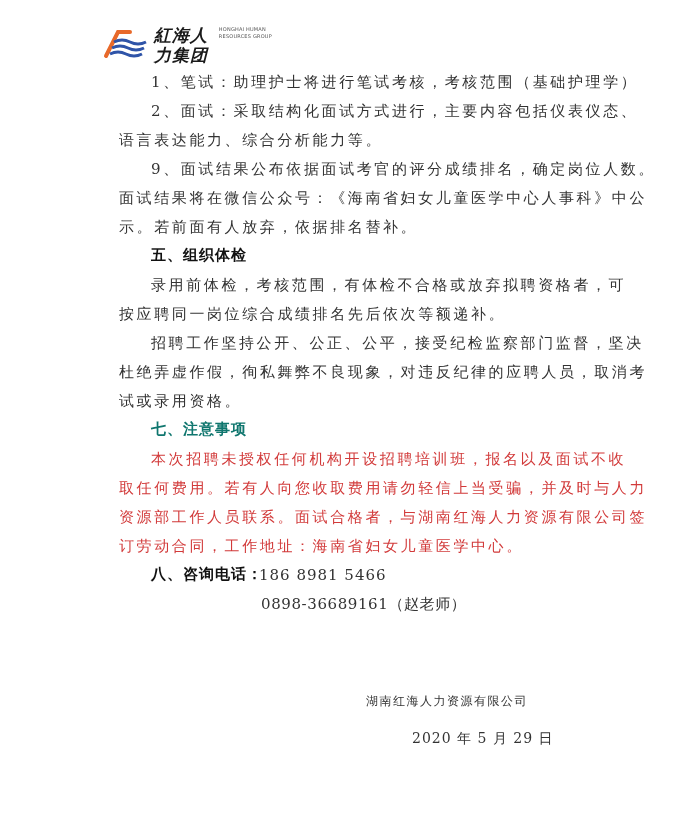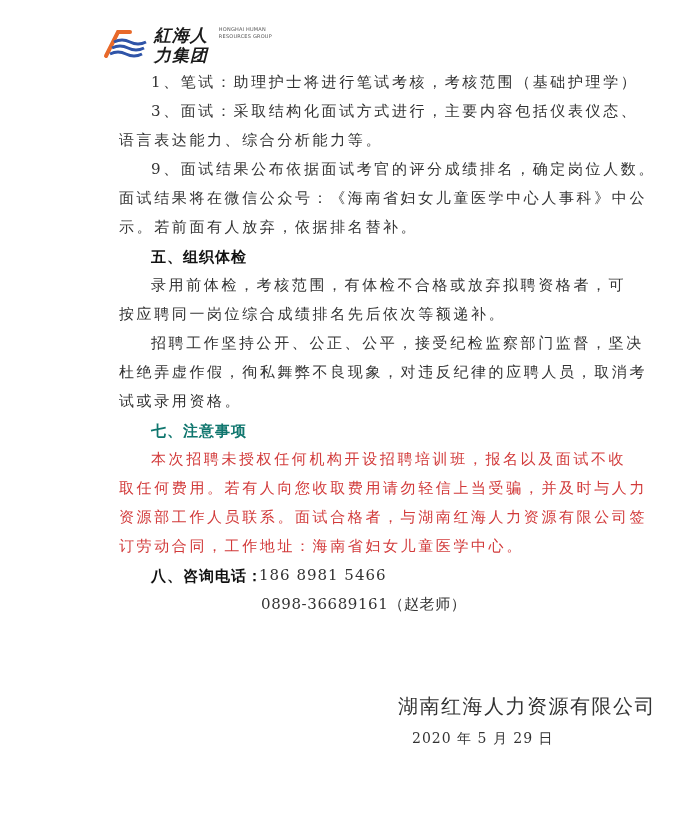--- a/index.html
+++ b/index.html
@@ -27,33 +27,32 @@
     }
     .content {
       position: absolute; left: 119px; top: 68px; width: 480px;
     }
     .line {
       font-size: 15px; line-height: 29px; height: 29px; white-space: nowrap;
       letter-spacing: 2.6px;
     }
     .indent { padding-left: 32px; }
     .heading {
-      font-family: Liberation Sans, sans-serif; font-weight: bold; font-size: 15px;
+      font-family: Liberation Mono, monospace; font-weight: bold; font-size: 15px;
       color: #111; padding-left: 32px; letter-spacing: 1px;
     }
     .red { color: #d23a3a; }
     .heading.red { color: #0f766e; }
     .phone-row { display: flex; text-align: right; }
     .phone-label { width: 140px; }
     .phone-num { letter-spacing: 1px; }
     .phone2 { padding-left: 142px; letter-spacing: 0.6px; }
     .sig-company {
-      position: absolute; left: 366px; top: 693px; font-size: 20px; letter-spacing: 1.5px;
+      position: absolute; left: 366px; top: 693px; font-size: 12px; letter-spacing: 1.5px;
       color: #333;
-      margin-left: 32px;
     }
     .sig-date {
       position: absolute; left: 412px; top: 730px; font-size: 14px; letter-spacing: 1px;
       color: #333;
     }
   </style>
 </head>
 <body>
 
 <div class="logo">
@@ -66,21 +65,21 @@
     </svg>
   </div>
   <div class="logo-text">
     <span class="logo-cn">紅海人力集团</span>
     <span class="logo-en">HONGHAI HUMAN RESOURCES GROUP</span>
   </div>
 </div>
 
 <div class="content">
   <div class="line indent">1、笔试：助理护士将进行笔试考核，考核范围（基础护理学）</div>
-  <div class="line indent">3、面试：采取结构化面试方式进行，主要内容包括仪表仪态、</div>
+  <div class="line indent">2、面试：采取结构化面试方式进行，主要内容包括仪表仪态、</div>
   <div class="line">语言表达能力、综合分析能力等。</div>
   <div class="line indent">9、面试结果公布依据面试考官的评分成绩排名，确定岗位人数。</div>
   <div class="line">面试结果将在微信公众号：《海南省妇女儿童医学中心人事科》中公</div>
   <div class="line">示。若前面有人放弃，依据排名替补。</div>
 
   <div class="line heading">五、组织体检</div>
   <div class="line indent">录用前体检，考核范围，有体检不合格或放弃拟聘资格者，可</div>
   <div class="line">按应聘同一岗位综合成绩排名先后依次等额递补。</div>
 
   <div class="line indent">招聘工作坚持公开、公正、公平，接受纪检监察部门监督，坚决</div>

